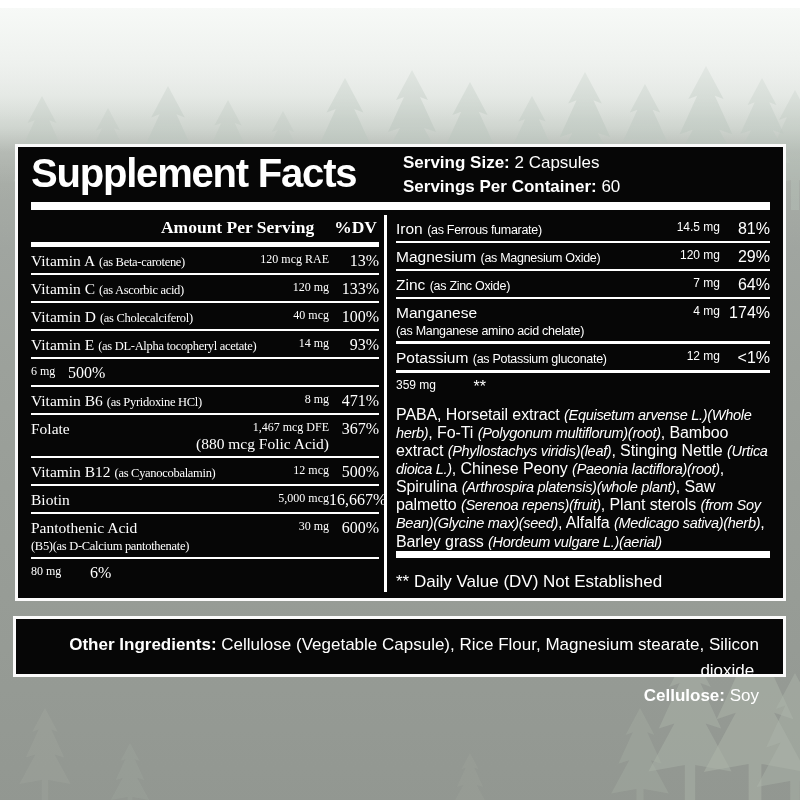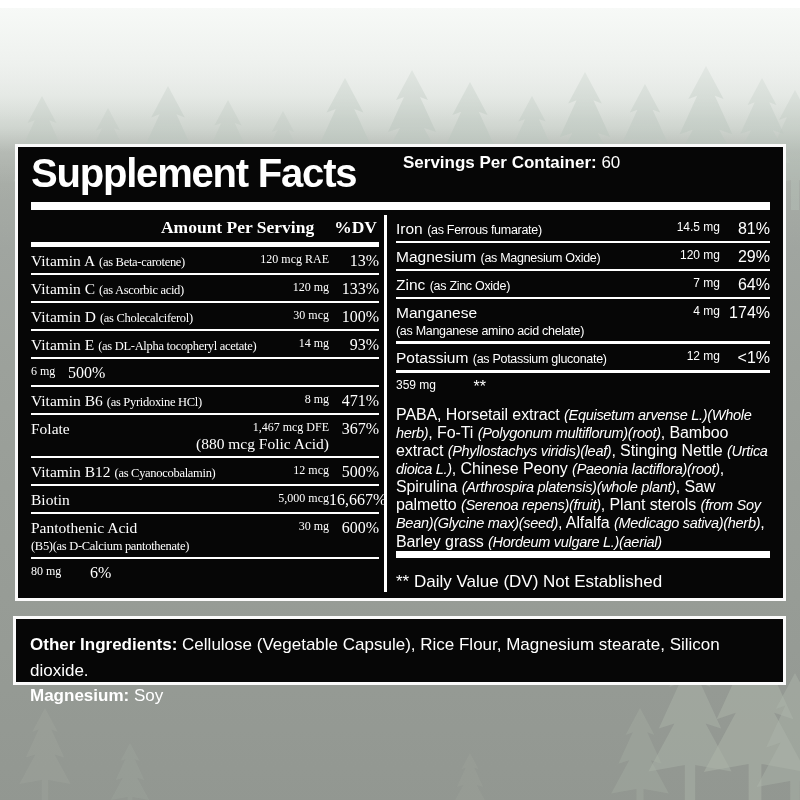--- a/index.html
+++ b/index.html
@@ -4,21 +4,21 @@
 <style>
   html,body{margin:0;padding:0;}
   body{width:800px;height:800px;font-family:"Liberation Sans","DejaVu Sans",sans-serif;color:#fff;}
   .stage{position:relative;width:800px;height:800px;overflow:hidden;
     background:linear-gradient(180deg,#f5f7f5 0%,#eceeec 7%,#e2e6e2 11%,#ccd2cc 15%,#b3b8b2 18%,#a7aca6 22%,#a0a5a0 30%,#9ca19b 45%,#999e98 60%,#969b95 80%,#929791 100%);margin-top:8px;}
   .bg-trees{position:absolute;left:0;top:0;}
   .fog{position:absolute;left:0;top:0;right:0;bottom:0;pointer-events:none;
     background:linear-gradient(180deg,rgba(247,249,247,.95) 0%,rgba(241,244,241,.8) 5%,rgba(234,238,234,.5) 10%,rgba(222,227,222,.25) 14%,rgba(195,201,195,.12) 18%,rgba(165,171,165,.05) 24%,rgba(150,156,150,0) 32%);}
   .panel{position:absolute;background:#060606;border:3px solid #fbfbfb;box-sizing:border-box;}
   .panel.main{left:15px;top:136px;width:771px;height:457px;}
-  .panel.other{left:13px;top:608px;width:773px;height:69px;padding:13px 14px;font-size:17px;line-height:1.5;}
+  .panel.other{left:13px;top:608px;width:773px;height:61px;padding:13px 24px;font-size:17px;line-height:1.5;text-align:right;}
   .b{font-weight:bold;}
   .sf-title{position:absolute;left:13px;top:4px;margin:0;font-size:40px;font-weight:bold;letter-spacing:-1.2px;line-height:1.1;white-space:nowrap;}
   .serving{position:absolute;left:385px;top:7px;font-size:17px;line-height:1.0;white-space:nowrap;}
   .serving .sline{margin-bottom:7px;}
   .bar-top{position:absolute;left:13px;right:13px;top:55px;height:8px;background:#fff;}
   .columns{position:absolute;left:13px;right:13px;top:68px;bottom:6px;display:flex;}
   .col.left{width:348px;display:flex;flex-direction:column;font-family:Liberation Serif, serif;}
   .vdiv{width:3px;background:#fff;margin-left:5px;}
   .col.right{flex:1;padding-left:9px;display:flex;flex-direction:column;min-width:0;}
   .col-head{display:flex;justify-content:flex-end;align-items:baseline;font-weight:bold;font-size:17.5px;padding:2px 2px 4px 0;}
@@ -77,20 +77,24 @@
       <use href="#tree" transform="translate(470,745) scale(0.55)" opacity="0.15"></use>
     </g>
   </svg>
   <div class="fog"></div>
 
   <div class="panel main">
     <h1 class="sf-title">Supplement Facts</h1>
 
     <div class="serving">
       <div class="sline">
+        <span class="b">Serving Size:</span>
+        <span>2 Capsules</span>
+      </div>
+      <div class="sline">
         <span class="b">Servings Per Container:</span>
         <span>60</span>
       </div>
     </div>
 
     <div class="bar-top"></div>
 
     <div class="columns">
       <div class="col left">
         <div class="col-head">
@@ -109,21 +113,21 @@
             <div class="row">
               <div class="nmwrap"><span class="nm">Vitamin C</span> <span class="dt">(as Ascorbic acid)</span></div>
               <div class="amtw">
                 <div class="amt">120 mg</div>
               </div>
               <div class="dv">133%</div>
             </div>
             <div class="row">
               <div class="nmwrap"><span class="nm">Vitamin D</span> <span class="dt">(as Cholecalciferol)</span></div>
               <div class="amtw">
-                <div class="amt">30 mcg</div>
+                <div class="amt">40 mcg</div>
               </div>
               <div class="dv">100%</div>
             </div>
             <div class="row">
               <div class="nmwrap"><span class="nm">Vitamin E</span> <span class="dt">(as DL-Alpha tocopheryl acetate)</span></div>
               <div class="amtw">
                 <div class="amt">14 mg</div>
               </div>
               <div class="dv">93%</div>
             </div>
@@ -230,18 +234,18 @@
       </div>
     </div>
   </div>
 
   <div class="panel other">
     <p class="oi-line">
       <span class="b">Other Ingredients:</span>
       <span>Cellulose (Vegetable Capsule), Rice Flour, Magnesium stearate, Silicon dioxide.</span>
     </p>
     <p class="oi-line">
-      <span class="b">Magnesium:</span>
+      <span class="b">Cellulose:</span>
       <span>Soy</span>
     </p>
   </div>
 
 </div>
 
 </body></html>

